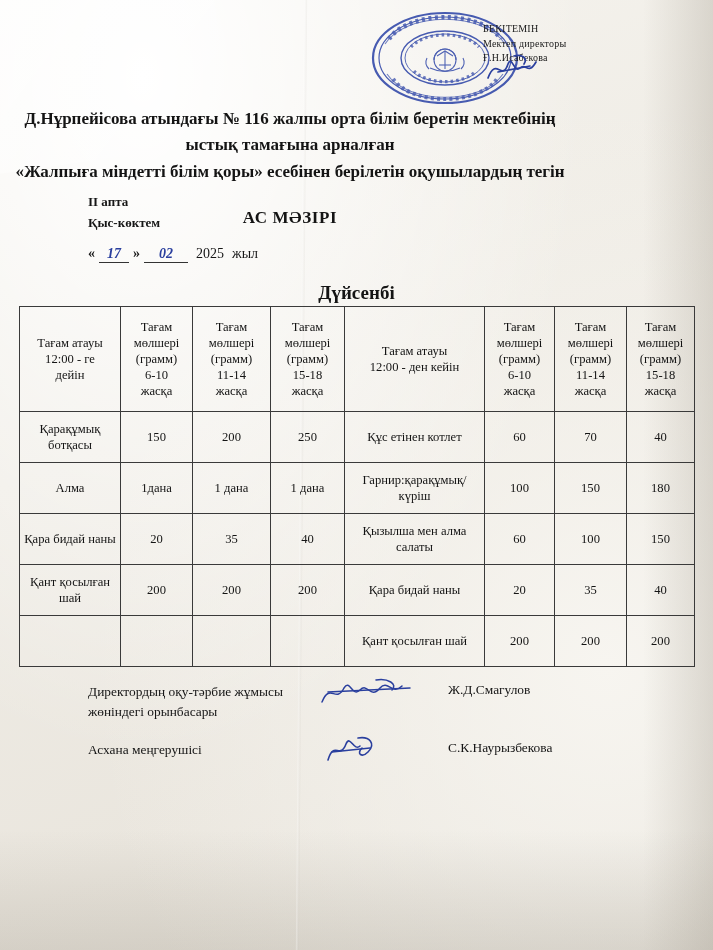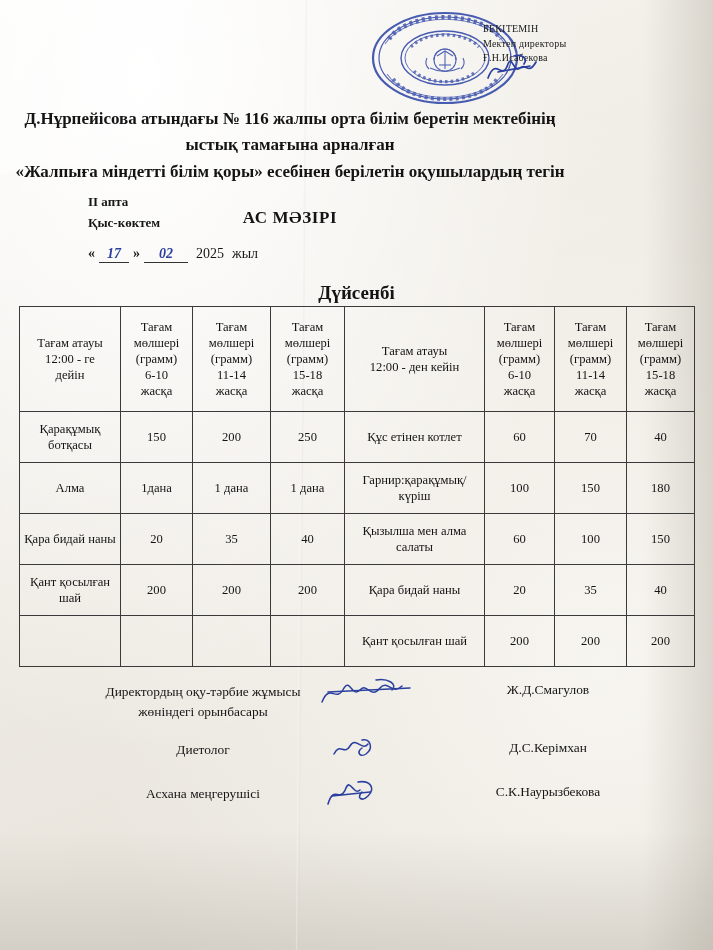--- a/index.html
+++ b/index.html
@@ -187,21 +187,20 @@
     width: 560px;
     font-size: 13.4px;
     color: #151515;
   }
   .sigrow {
     position: relative;
     display: flex;
     align-items: flex-start;
     margin-bottom: 18px;
     min-height: 26px;
-    text-align: center;
   }
   .sigrow .role {
     width: 230px;
     line-height: 1.5;
   }
   .sigrow .scribble {
     width: 120px;
     position: relative;
     height: 26px;
   }
@@ -431,34 +430,20 @@
             <path d="M4,26 C12,6 18,28 26,12 C32,2 34,22 42,14 C50,6 52,24 62,12 C70,3 74,20 84,10"></path>
             <path d="M10,16 L92,12"></path>
             <path d="M58,4 C70,2 80,8 74,14"></path>
           </g>
         </svg>
       </div>
       <div class="person">Ж.Д.Смагулов</div>
     </div>
 
 
-    <div class="sigrow">
-      <div class="role">
-        <div>Диетолог</div>
-      </div>
-      <div class="scribble">
-        <svg width="120" height="34" viewBox="0 0 120 34">
-          <g fill="none" stroke="#2a3f9e" stroke-width="1.5" stroke-linecap="round">
-            <path d="M16,20 C22,8 26,22 32,12 C38,2 44,18 50,10"></path>
-            <path d="M44,6 C52,4 56,14 48,20 C42,24 38,18 44,14"></path>
-          </g>
-        </svg>
-      </div>
-      <div class="person">Д.С.Керімхан</div>
-    </div>
 
     <div class="sigrow">
       <div class="role">
         <div>Асхана меңгерушісі</div>
       </div>
       <div class="scribble">
         <svg width="120" height="34" viewBox="0 0 120 34">
           <g fill="none" stroke="#2a3f9e" stroke-width="1.6" stroke-linecap="round">
             <path d="M10,26 C16,6 22,26 28,10 C32,0 36,18 42,12"></path>
             <path d="M40,4 C52,2 58,10 50,18 C44,24 38,20 44,14"></path>

